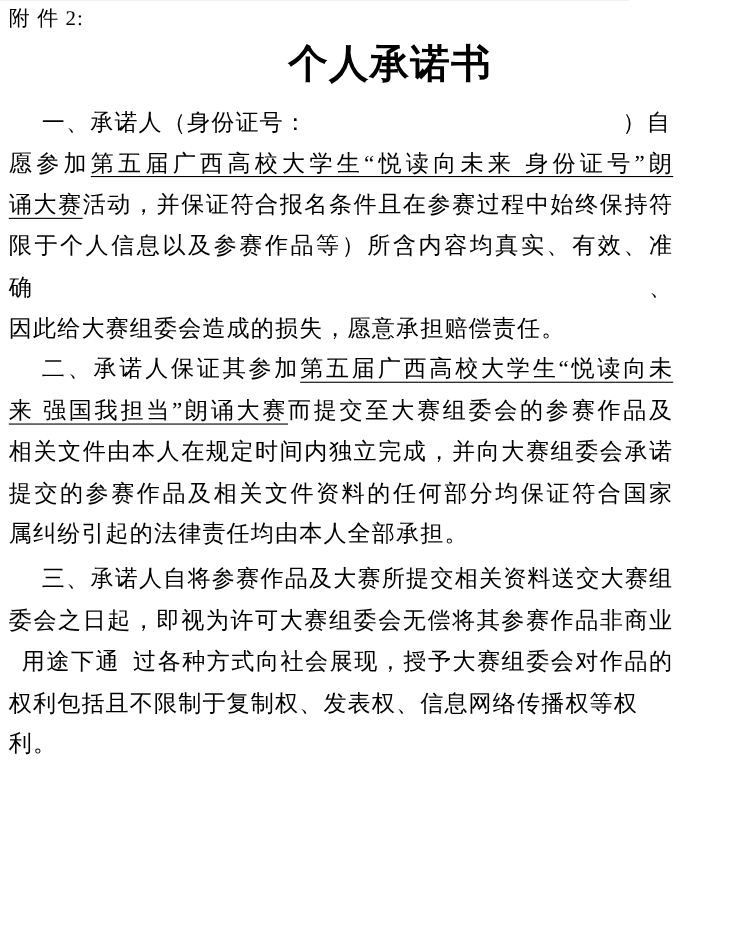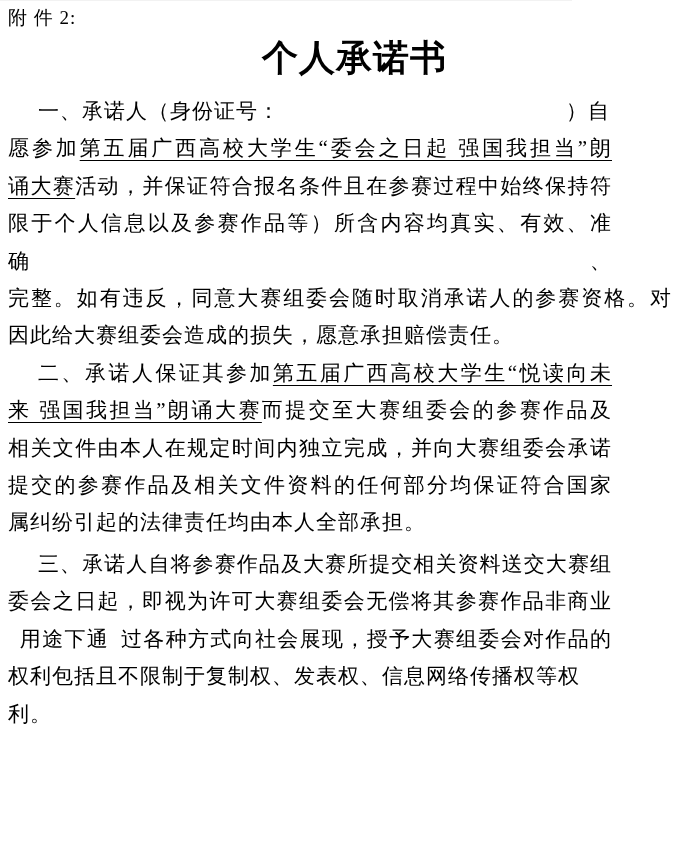--- a/index.html
+++ b/index.html
@@ -63,24 +63,23 @@
 
 <div class="page">
 
   <div class="attach">附 件 2:</div>
 
   <div class="doc-title">个人承诺书</div>
 
   <div class="content">
     <div class="para p1">
         <div class="line first"><span>一、承诺人（身份证号：　　　　　　　　　　　　　）自</span></div>
-        <div class="line j"><span>愿参加</span><span class="u">第五届广西高校大学生“委会之日起 强国我担当”朗</span></div>
+        <div class="line j"><span>愿参加</span><span class="u">第五届广西高校大学生“悦读向未来 身份证号”朗</span></div>
         <div class="line j"><span class="u">诵大赛</span><span>活动，并保证符合报名条件且在参赛过程中始终保持符</span></div>
         <div class="line j"><span>限于个人信息以及参赛作品等）所含内容均真实、有效、准确、</span></div>
-        <div class="line j wide"><span>完整。如有违反，同意大赛组委会随时取消承诺人的参赛资格。对</span></div>
         <div class="line"><span>因此给大赛组委会造成的损失，愿意承担赔偿责任。</span></div>
       </div>
     <div class="para p2">
         <div class="line j first"><span>二、承诺人保证其参加</span><span class="u">第五届广西高校大学生“悦读向未</span></div>
         <div class="line j"><span class="u">来 强国我担当”朗诵大赛</span><span>而提交至大赛组委会的参赛作品及</span></div>
         <div class="line j"><span>相关文件由本人在规定时间内独立完成，并向大赛组委会承诺</span></div>
         <div class="line j"><span>提交的参赛作品及相关文件资料的任何部分均保证符合国家</span></div>
         <div class="line"><span>属纠纷引起的法律责任均由本人全部承担。</span></div>
       </div>
     <div class="para p3">

